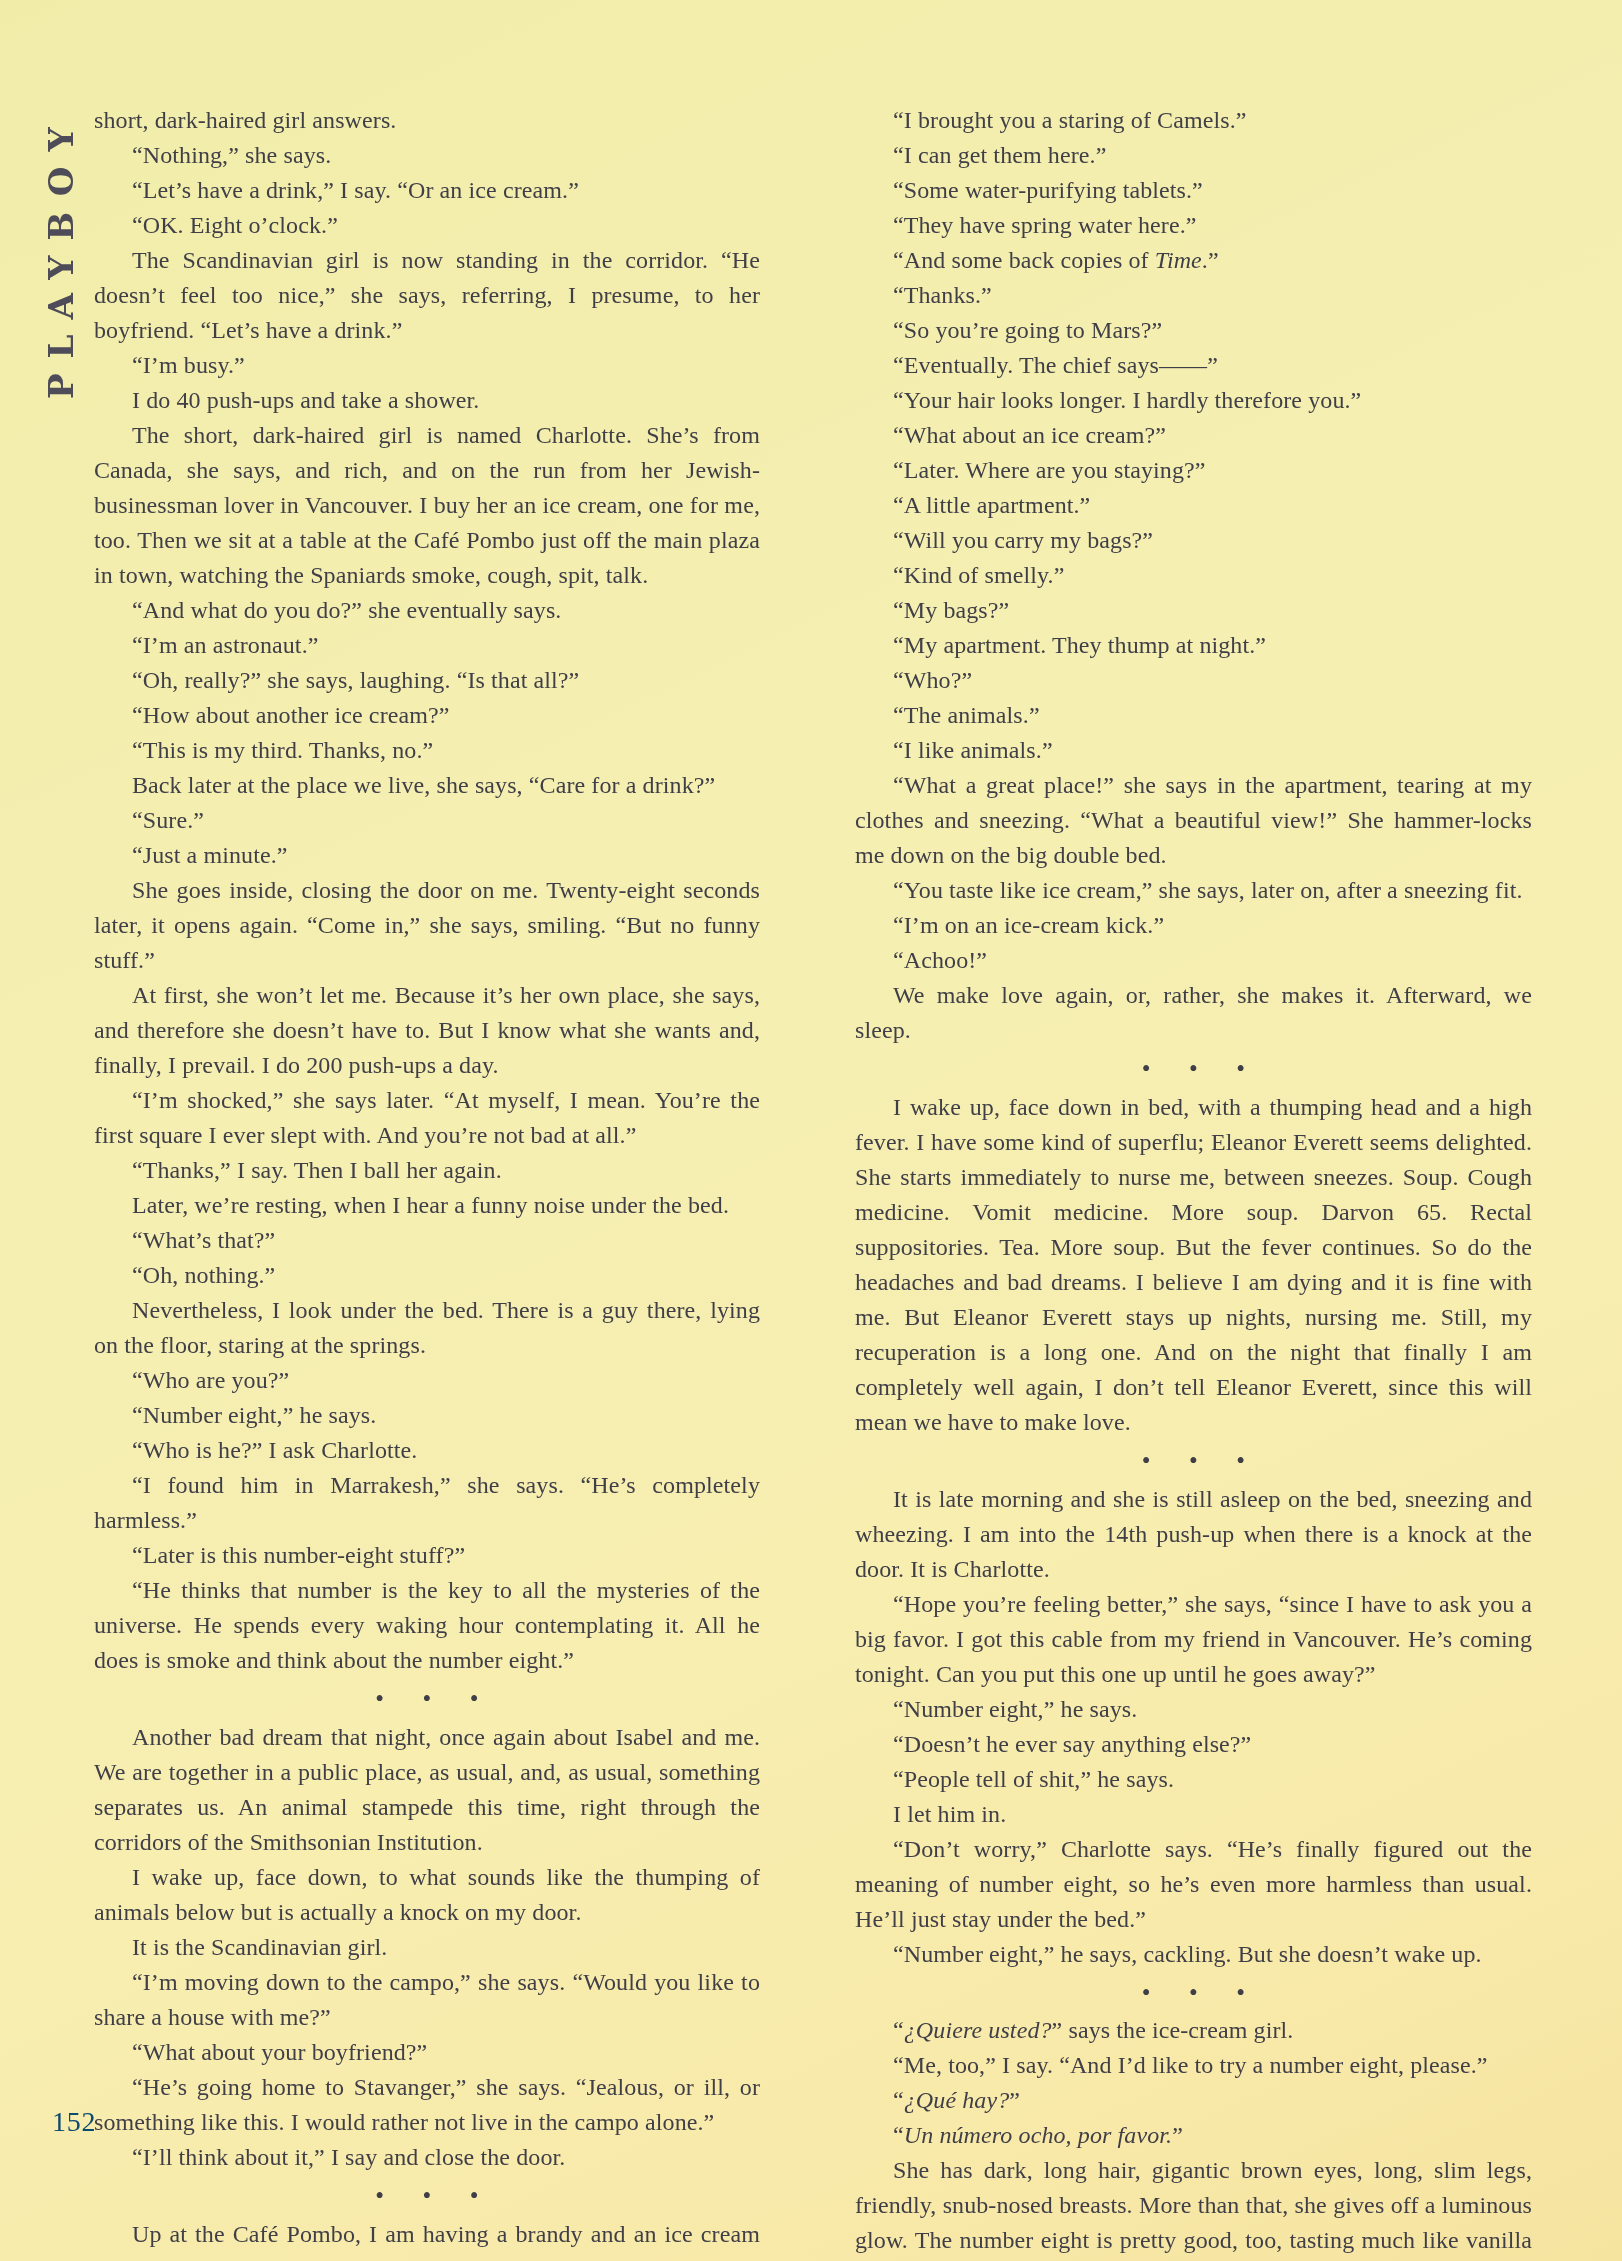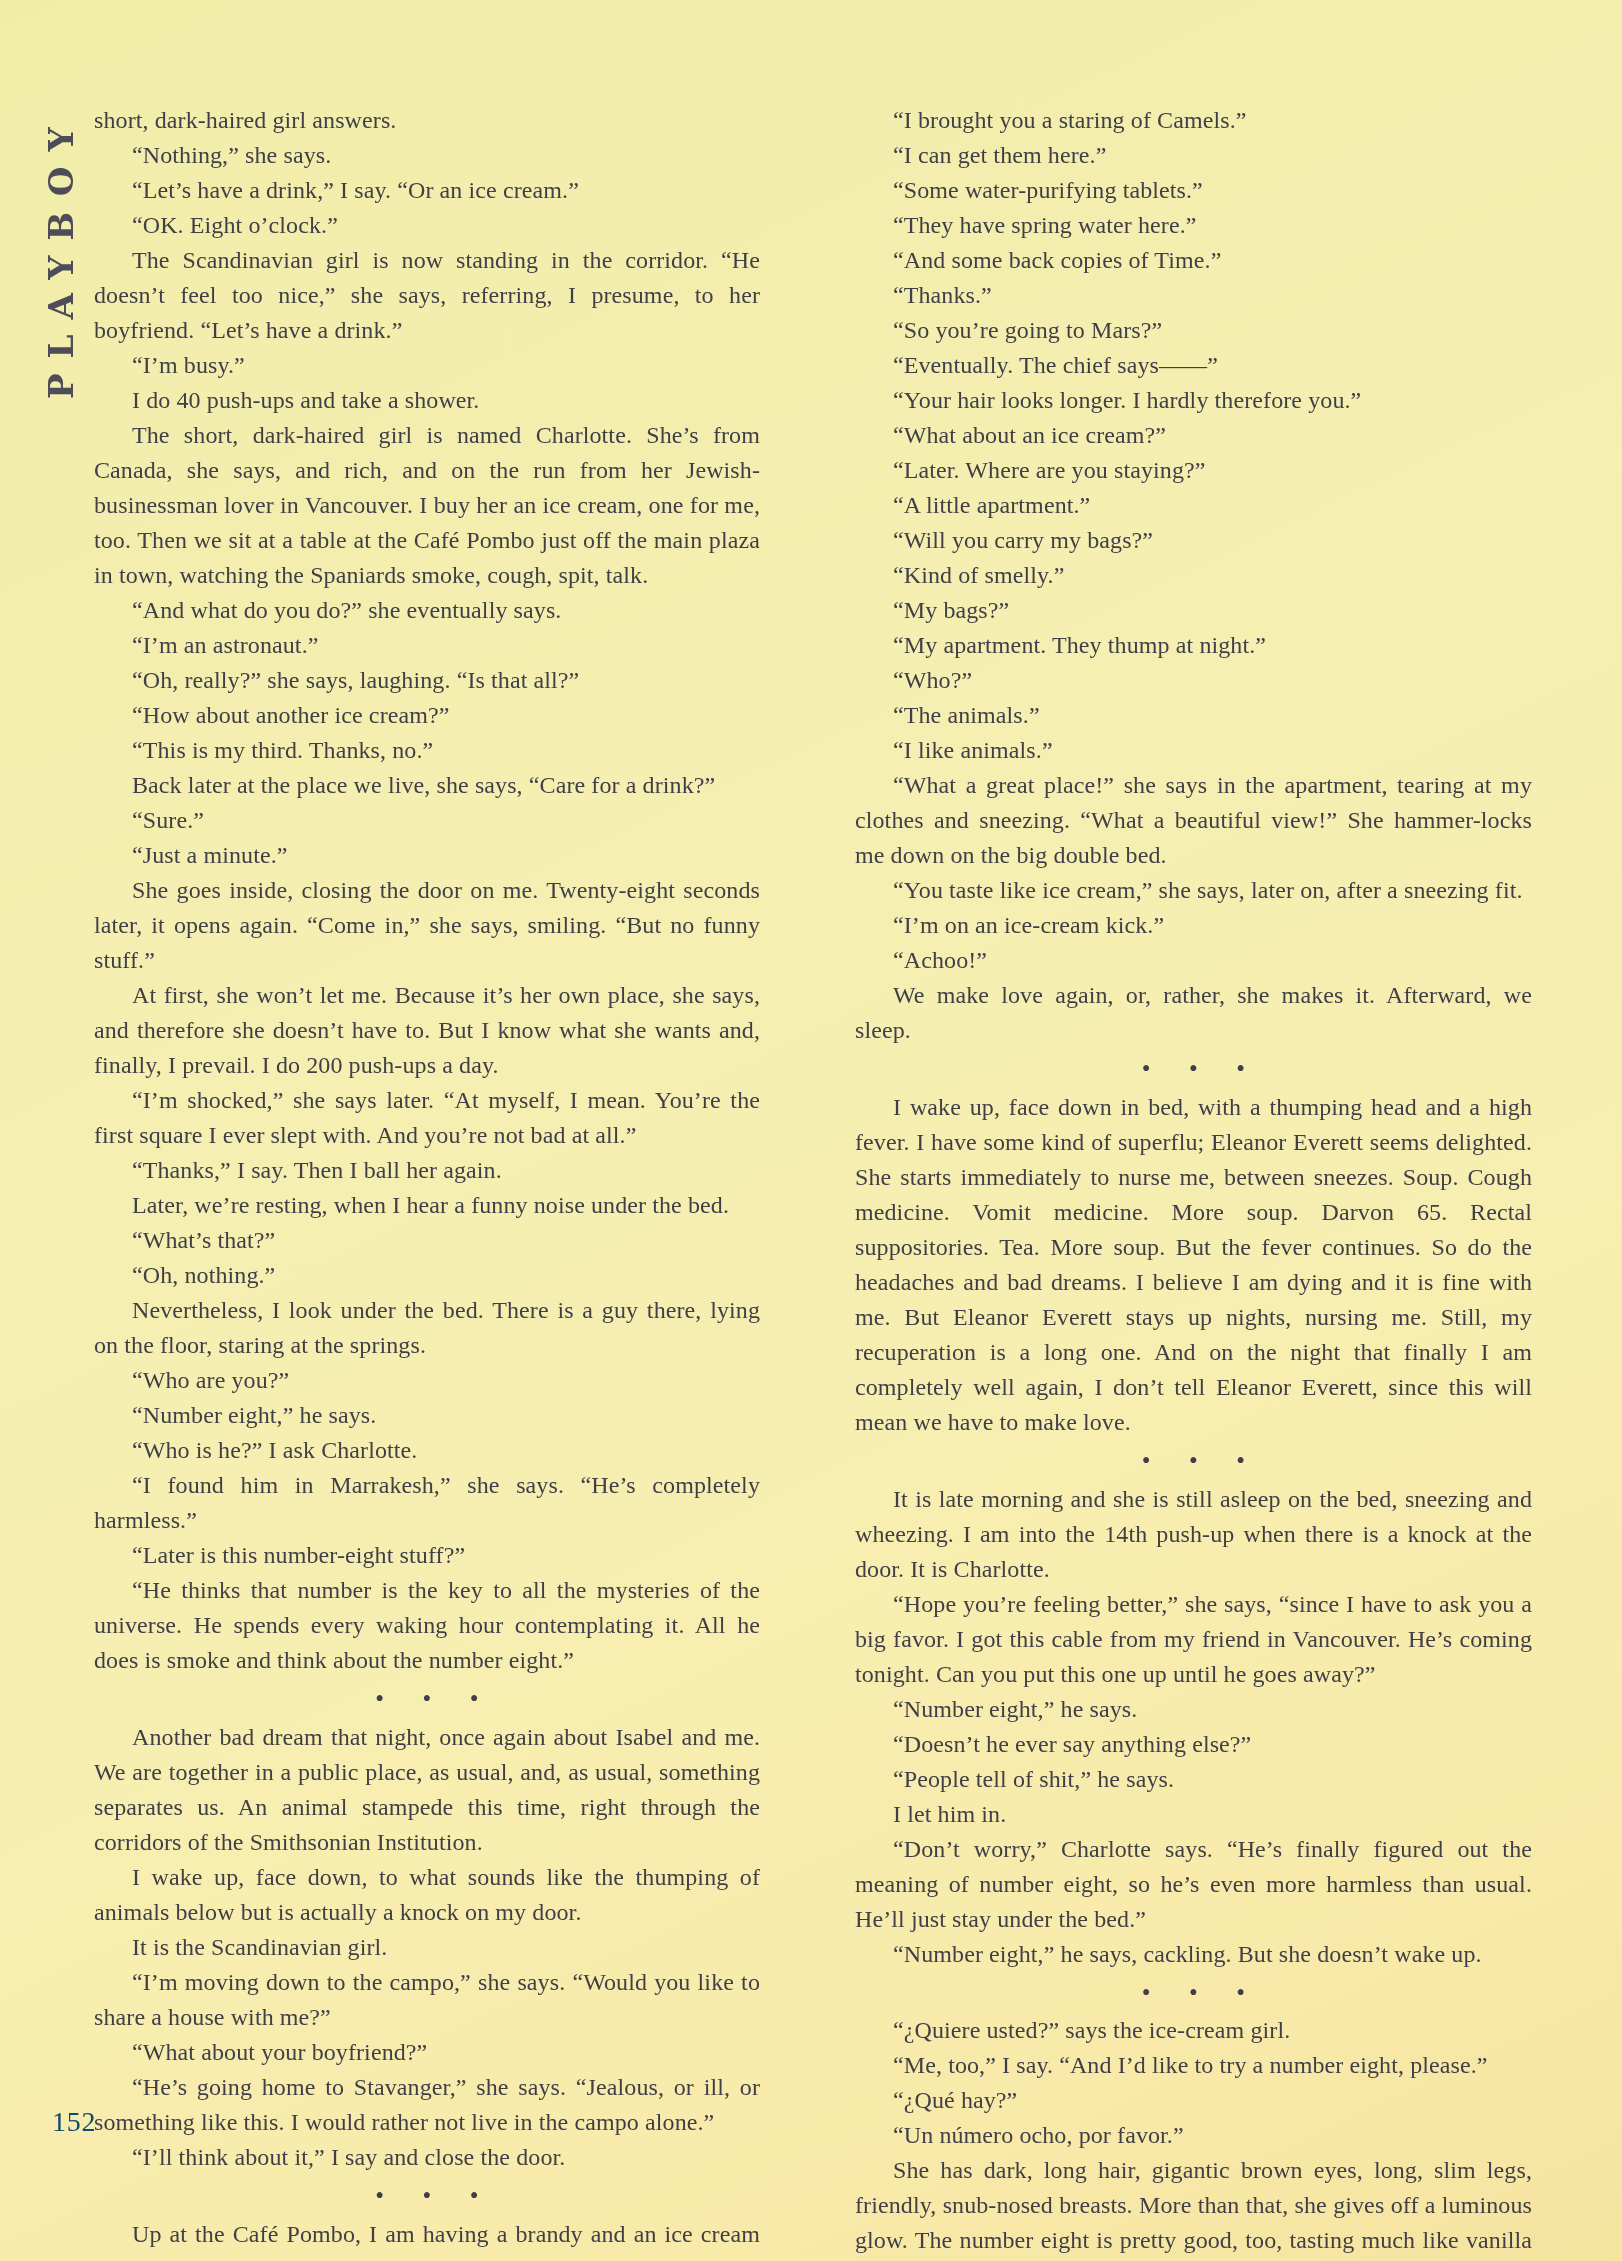--- a/index.html
+++ b/index.html
@@ -48,21 +48,21 @@
   .col p.ind { text-indent: 38px; }
   .sep {
     text-align: center;
     font-size: 25px;
     line-height: 35px;
     padding: 3.4px 0 3.4px 0;
     word-spacing: 32px;
     color: #403f47;
     text-indent: 0;
   }
-  .it { }
+  .it { font-style: italic; }
 </style>
 </head>
 <body>
 
 <div class="page">
   <div class="folio-vertical">PLAYBOY</div>
   <div class="pagenum">152</div>
   <div class="col col-left" id="col-left">
       <p><span>short, dark-haired girl answers.</span></p>
       <p class="ind"><span>“Nothing,” she says.</span></p>

